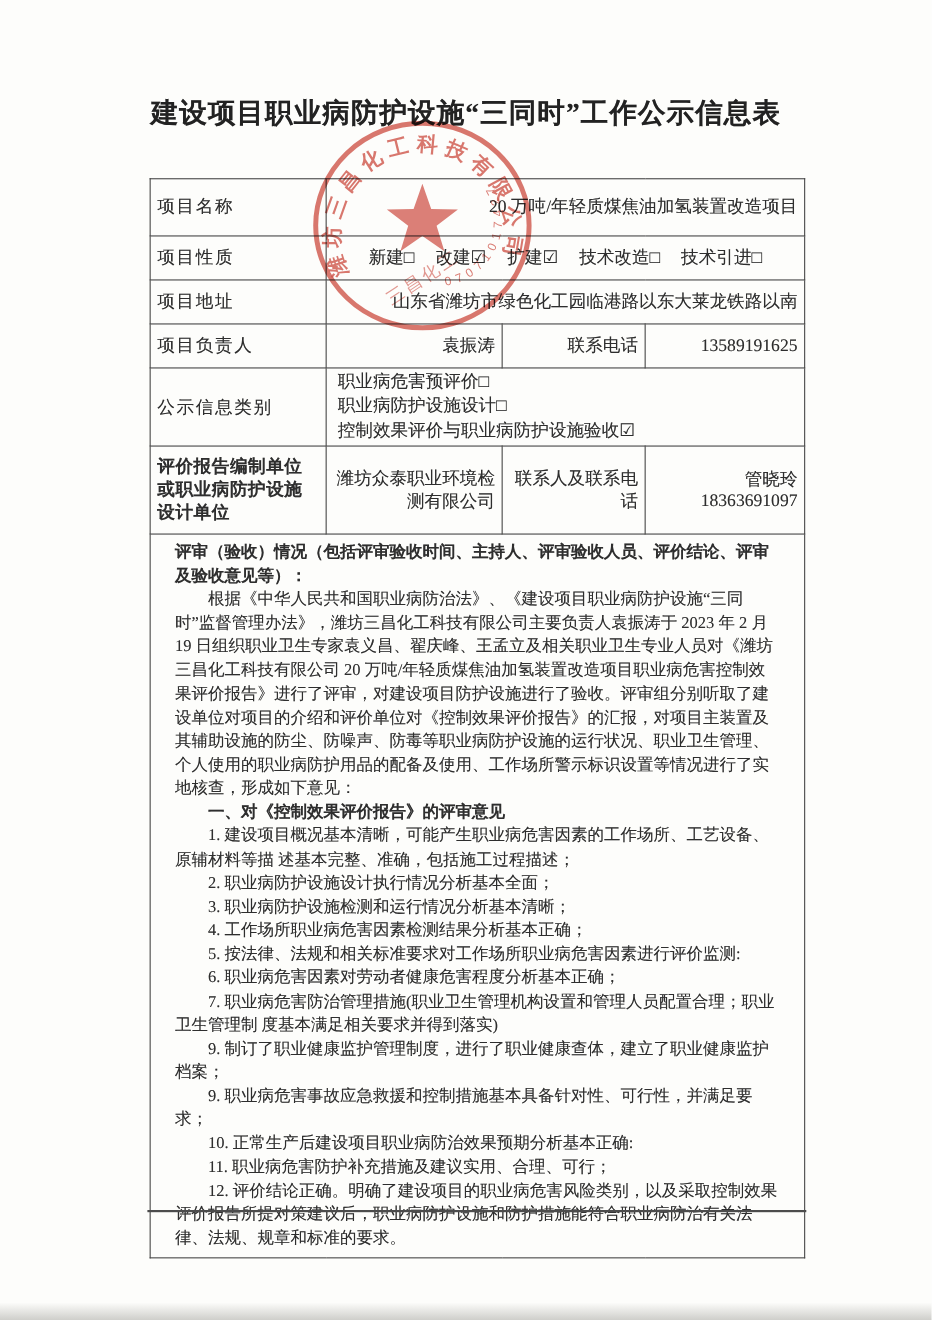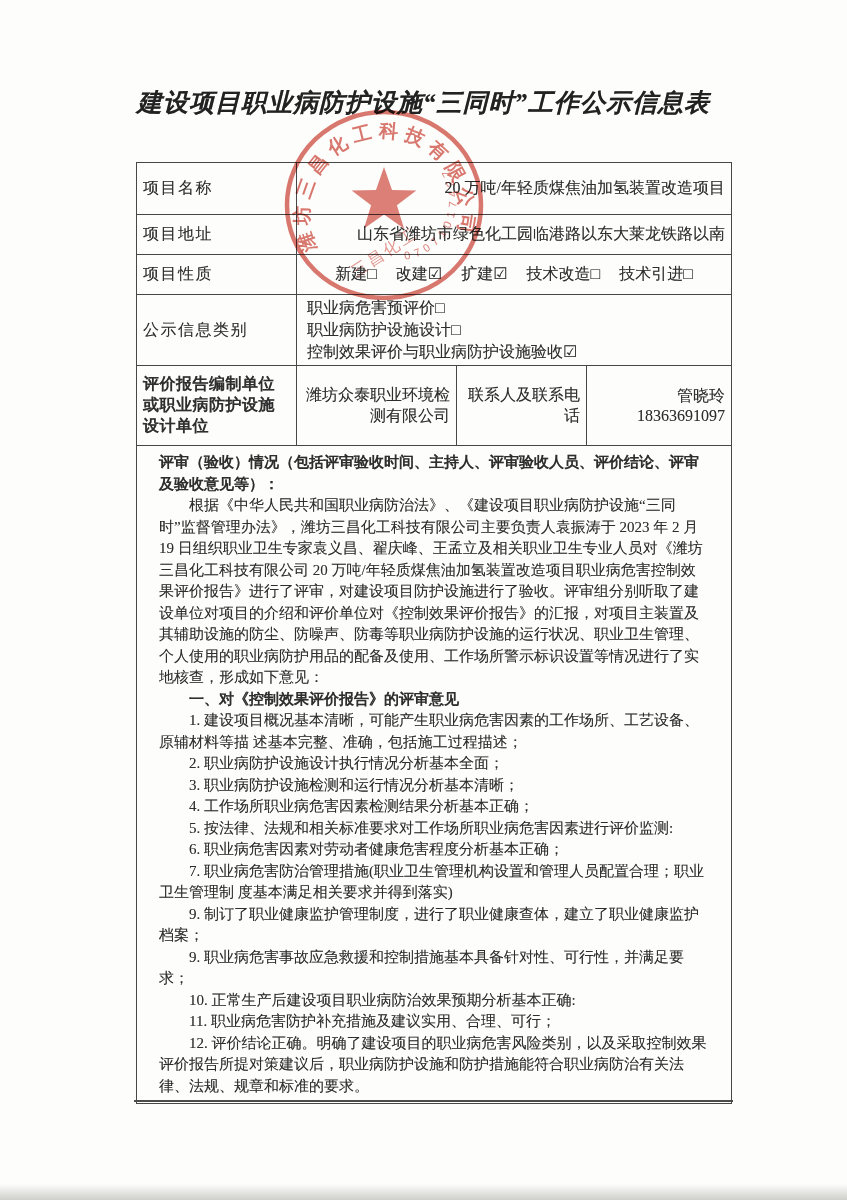--- a/index.html
+++ b/index.html
@@ -7,21 +7,20 @@
     width:847px;height:1200px;position:relative;overflow:hidden;
     background:#fdfdfb;
     font-family:"Liberation Serif","DejaVu Serif",serif;
     color:#2e2e2e;
   }
   .page-title{
     position:absolute;top:86px;left:0;width:100%;
     text-align:center;font-size:25px;font-weight:bold;
     letter-spacing:1px;margin:0;color:#222;
     text-shadow:0 0 .5px rgba(0,0,0,.4);
-    font-style:italic;
   }
   table.form{
     position:absolute;top:162px;left:136px;width:595px;
     border-collapse:collapse;table-layout:fixed;
     font-size:16px;
   }
   table.form td{
     border:1.6px solid #474747;
     padding:2px 6px;
     vertical-align:middle;
@@ -65,34 +64,40 @@
       <col style="width:160px">
       <col style="width:130px">
       <col style="width:145px">
   </colgroup>
   <tbody>
       <tr style="height:52px">
     <td class="lbl">项目名称</td>
     <td class="val-center" colspan="3">20 万吨/年轻质煤焦油加氢装置改造项目</td>
   </tr>
   <tr style="height:40px">
-    <td class="lbl">项目地址</td>
-    <td class="val-center" colspan="3">山东省潍坊市绿色化工园临港路以东大莱龙铁路以南</td>
-  </tr>
-  <tr style="height:40px">
     <td class="lbl">项目性质</td>
     <td colspan="3">
       <div class="nature-cell">
         <span>新建□</span>
         <span>改建☑</span>
         <span>扩建☑</span>
         <span>技术改造□</span>
         <span>技术引进□</span>
       </div>
     </td>
+  </tr>
+  <tr style="height:40px">
+    <td class="lbl">项目地址</td>
+    <td class="val-center" colspan="3">山东省潍坊市绿色化工园临港路以东大莱龙铁路以南</td>
+  </tr>
+  <tr style="height:40px">
+    <td class="lbl">项目负责人</td>
+    <td class="val-center">袁振涛</td>
+    <td class="val-center">联系电话</td>
+    <td class="val-center">13589191625</td>
   </tr>
   <tr style="height:66px">
     <td class="lbl">公示信息类别</td>
     <td colspan="3">
       <div class="pub-lines">
         <div>职业病危害预评价□</div>
         <div>职业病防护设施设计□</div>
         <div>控制效果评价与职业病防护设施验收☑</div>
       </div>
     </td>

